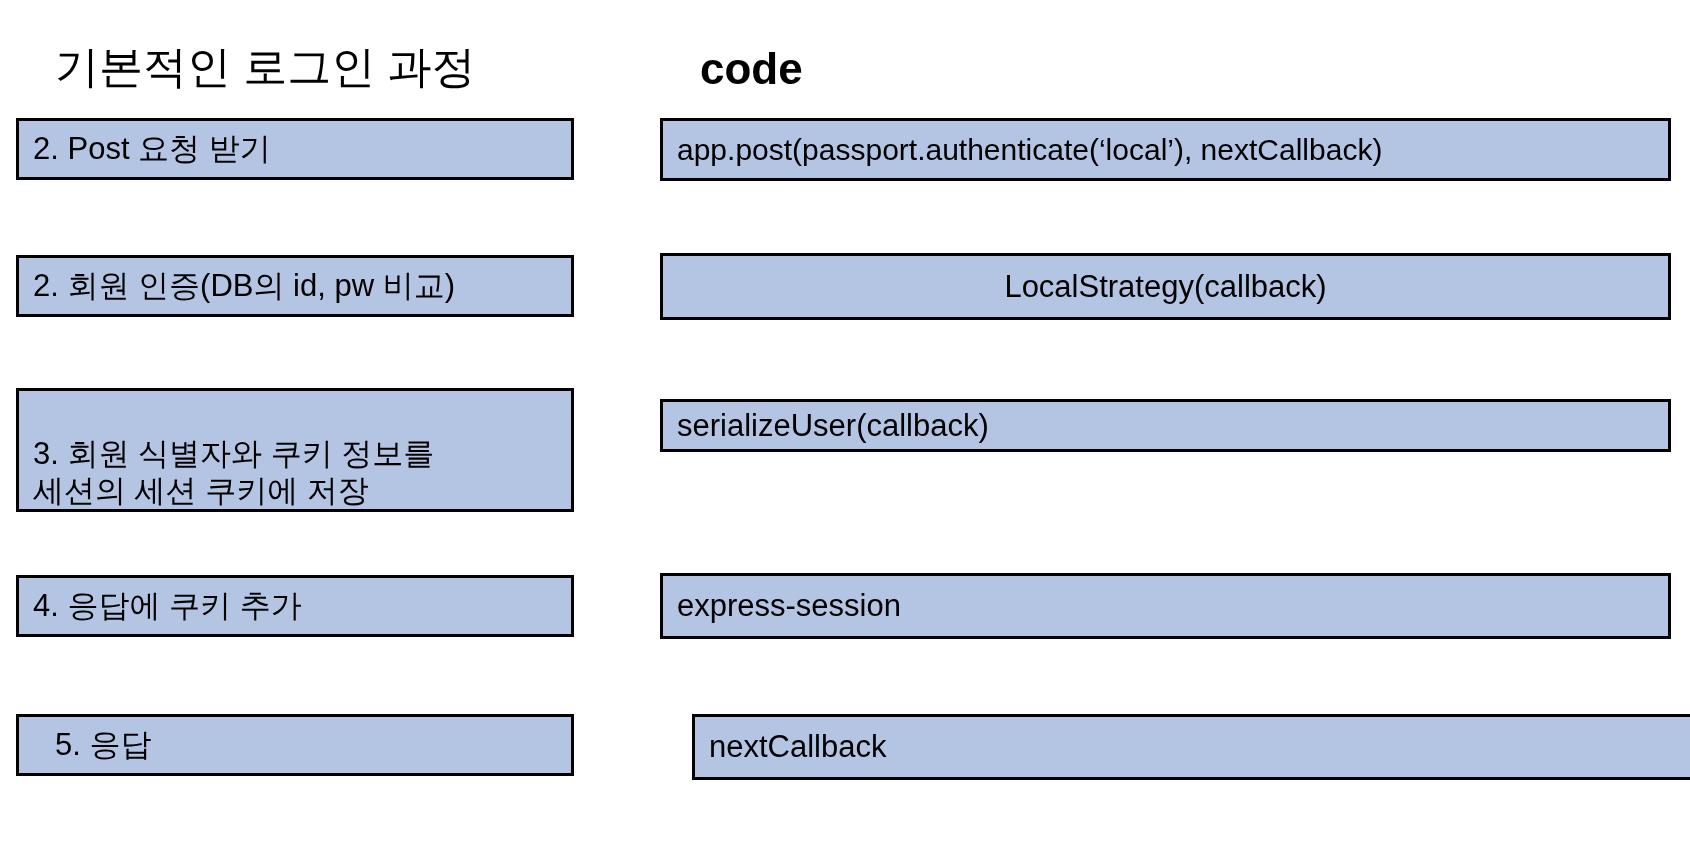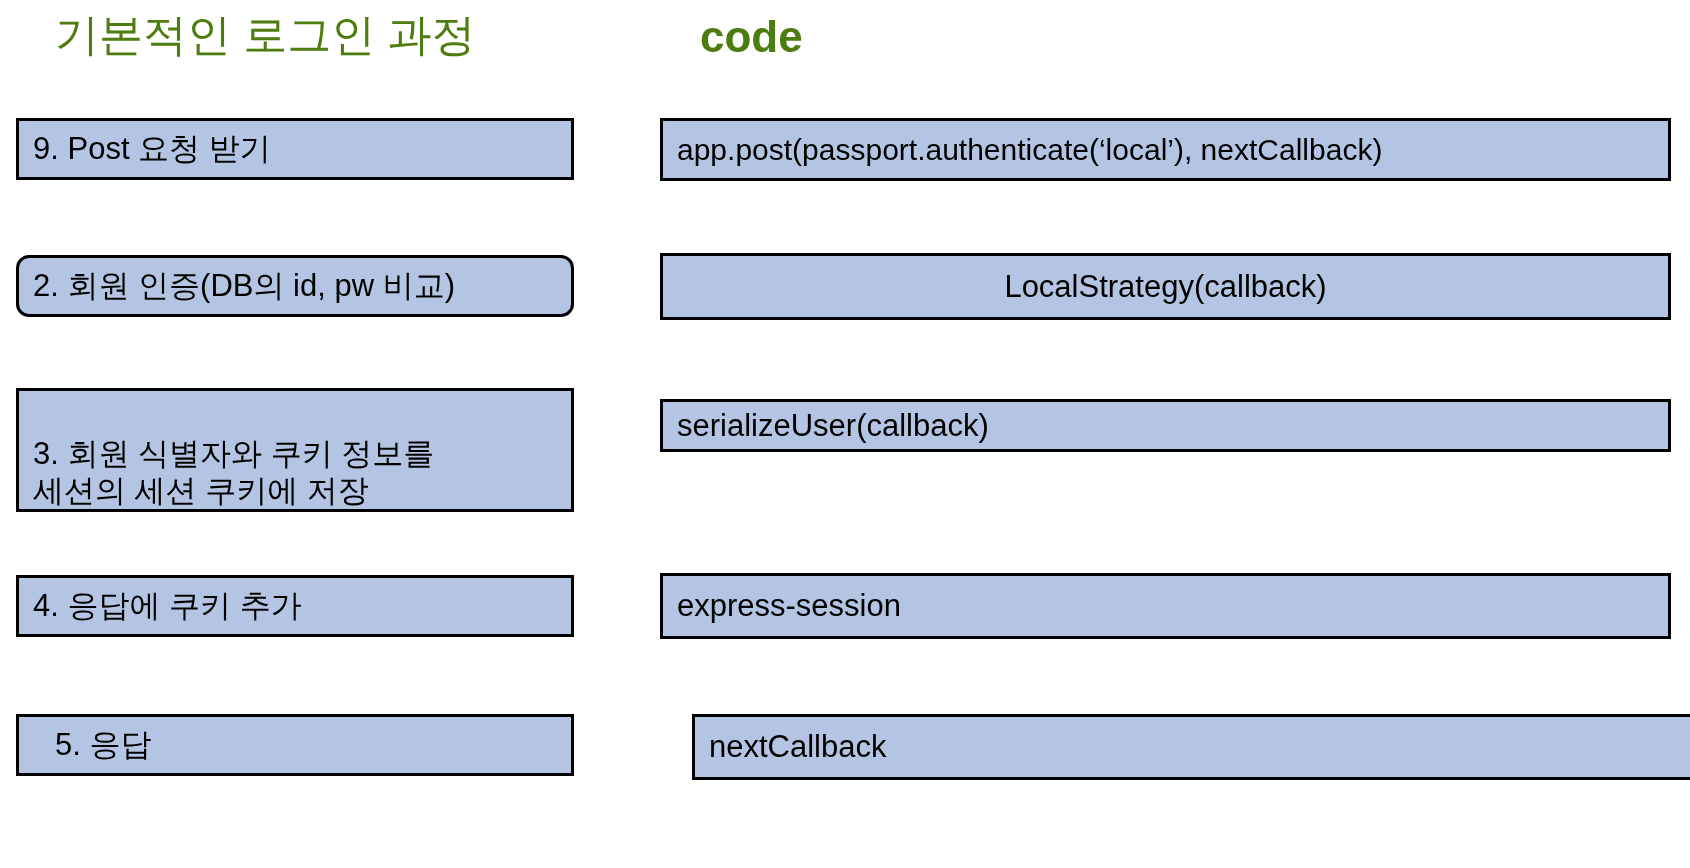--- a/index.html
+++ b/index.html
@@ -21,22 +21,23 @@
     background: #ffffff;
     overflow: hidden;
   }
 
   
   .col-heading {
     position: absolute;
     font-size: 44px;
     font-weight: 400;
     line-height: 1.05;
-    color: #4d7c0f;
+    color: #000000;
     white-space: nowrap;
+    margin-top: 32px;
   }
   #heading-flow  { left: 55px;  top: 12px; }
   #heading-code  { left: 700px; top: 14px; font-weight: 700; }
 
   
   .box {
     position: absolute;
     box-sizing: border-box;
     background: #b4c5e3;
     border: 3px solid #000000;
@@ -57,21 +58,21 @@
   .box.left  { left: 16px;  width: 558px; }
   
   .box.right { left: 660px; width: 1011px; }
 
   
   #box-step-1 { top: 118px; height: 62px; }
   #box-code-1 { top: 118px; height: 63px; }
   #box-code-1 .box-text { font-size: 30px; }
 
   
-  #box-step-2 { top: 255px; height: 62px; border-radius: 13px; }
+  #box-step-2 { top: 255px; height: 62px; }
   #box-code-2 { top: 253px; height: 67px; justify-content: center; }
 
   
   #box-step-3 { top: 388px; height: 124px; align-items: flex-end; }
   #box-code-3 { top: 399px; height: 53px; }
 
   
   #box-step-4 { top: 575px; height: 62px; }
   #box-code-4 { top: 573px; height: 66px; }
 
@@ -82,21 +83,21 @@
 </head>
 <body>
 
 <div id="slide">
 
   <div class="col-heading" id="heading-flow">기본적인 로그인 과정</div>
 
   <div class="col-heading" id="heading-code">code</div>
 
   <div class="box left" id="box-step-1">
-    <span class="box-text">9. Post 요청 받기</span>
+    <span class="box-text">2. Post 요청 받기</span>
   </div>
   <div class="box right" id="box-code-1">
     <span class="box-text">app.post(passport.authenticate(‘local’), nextCallback)</span>
   </div>
 
   <div class="box left" id="box-step-2">
     <span class="box-text">2. 회원 인증(DB의 id, pw 비교)</span>
   </div>
   <div class="box right" id="box-code-2">
     <span class="box-text">LocalStrategy(callback)</span>

